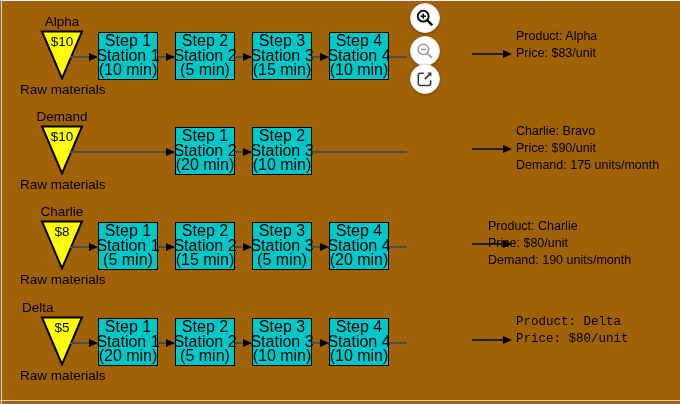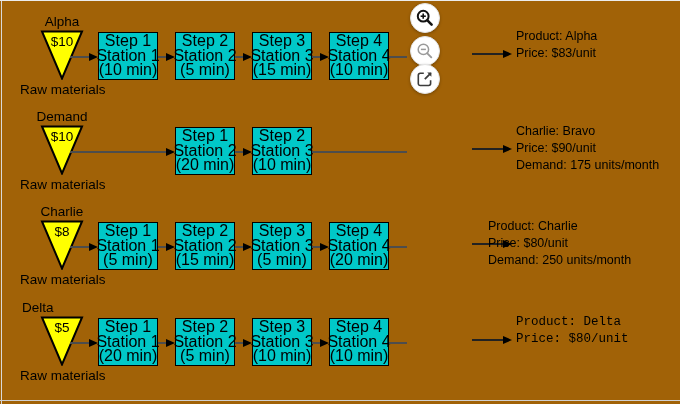--- a/index.html
+++ b/index.html
@@ -131,21 +131,21 @@
         <div>Step 4</div>
         <div>Station 4</div>
         <div>(20 min)</div>
       </div>
       <div class="hline" style="left: 389px; top: 246px; width: 18px; background: rgb(77, 77, 77);"></div>
       <div class="hline" style="left: 472px; top: 243.2px; width: 32px; background: rgb(34, 34, 34);"></div>
       <div class="ah" style="left: 503px; top: 239.5px;"></div>
       <div class="info" style="left: 488px; top: 218px;">
         <div>Product: Charlie</div>
         <div>Price: $80/unit</div>
-        <div>Demand: 250 units/month</div>
+        <div>Demand: 190 units/month</div>
       </div>
       <div class="plabel" style="left: 22px; top: 300px; width: 80px; text-align: left;">Delta</div>
       <div class="abs" style="left: 40px; top: 316px; width: 44px; height: 50px;"><svg width="44" height="50" viewBox="0 0 44 50">
           <polygon points="2,1.5 42,1.5 22,48.5" fill="#FFFF00" stroke="#000" stroke-width="2"></polygon>
         </svg></div>
       <div class="plabel" style="left: 40px; top: 320px; width: 44px; text-align: center;">$5</div>
       <div class="plabel" style="left: 20px; top: 368px;">Raw materials</div>
       <div class="hline" style="left: 70px; top: 342px; width: 19px; background: rgb(77, 77, 77);"></div>
       <div class="ah" style="left: 89px; top: 338.5px;"></div>
       <div class="station" style="left: 98px; top: 318px; background: rgb(0, 200, 200);">

